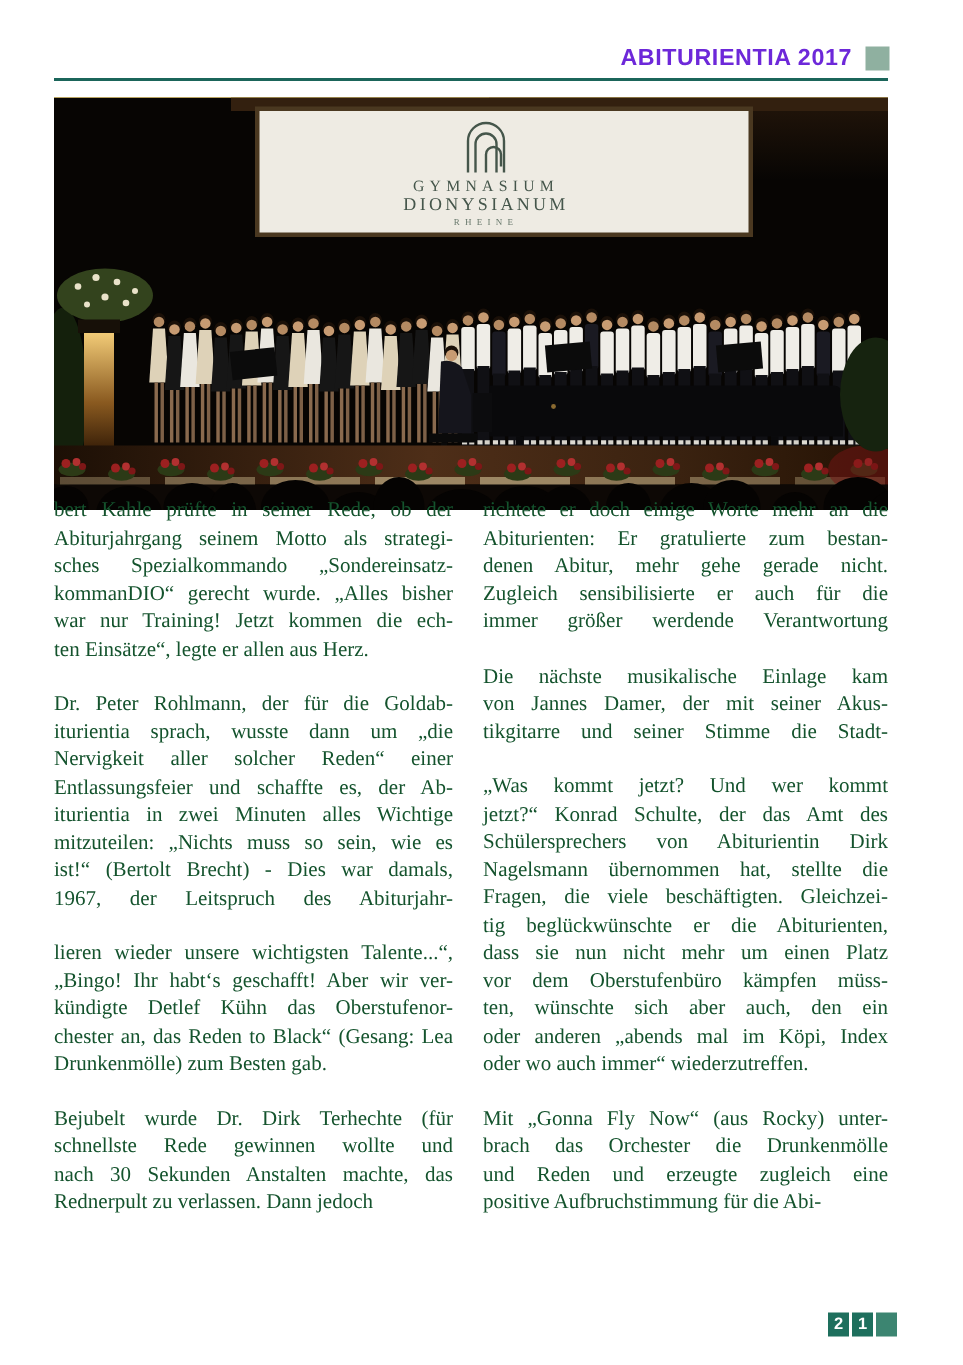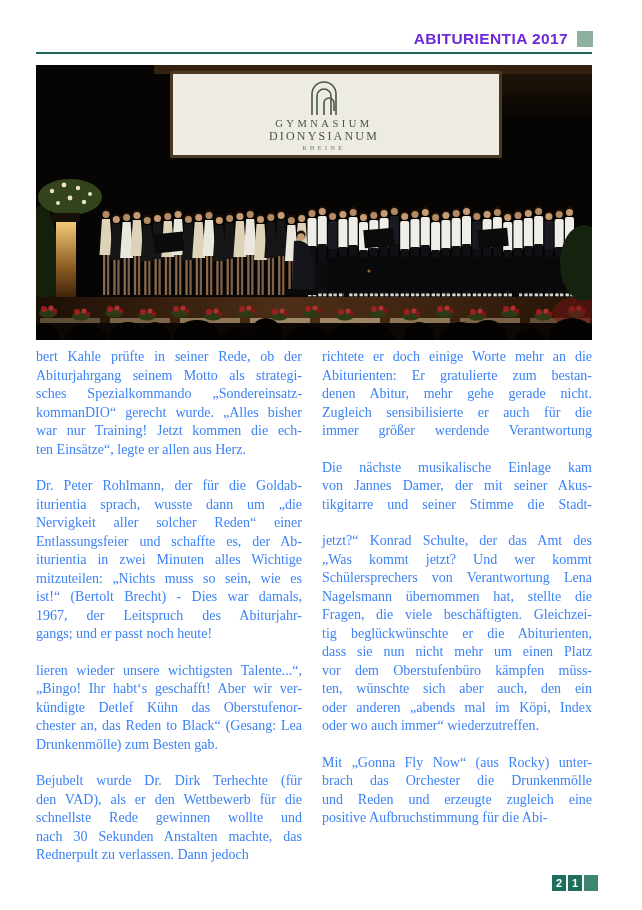--- a/index.html
+++ b/index.html
@@ -11,21 +11,21 @@
   .hdr-title{
     position:absolute;top:31px;left:36px;width:532px;text-align:right;
     font-family:"Liberation Sans", sans-serif;font-weight:bold;font-size:15.5px;
     letter-spacing:.4px;color:#6d28d9;line-height:16px;
   }
   .hdr-square{position:absolute;top:31px;left:577px;width:16px;height:16px;background:#8fb0a0;}
   .hdr-rule{position:absolute;top:52px;left:36px;width:556px;height:2px;background:#1b655a;}
   
   .photo{position:absolute;top:65px;left:36px;width:556px;height:275px;background:#eab308;}
   
-  .col{position:absolute;top:348px;width:266px;font-size:14px;line-height:18.5px;color:#3b82f6;}
+  .col{position:absolute;top:332px;width:266px;font-size:14px;line-height:18.5px;color:#14532d;}
   .col.left{left:36px;}
   .col.right{left:322px;width:270px;}
   .para{margin:0 0 18px 0;}
   .tl{text-align:justify;text-align-last:justify;height:18.5px;white-space:nowrap;}
   .tl.last{text-align-last:left;}
   
   .footer{position:absolute;top:875px;left:552px;display:flex;gap:2px;}
   .pgbox{width:14px;height:16px;background:#1e6f5d;color:#ffffff;text-align:center;
     font-family:"Liberation Sans", sans-serif;font-weight:bold;font-size:11px;line-height:16px;}
   .pgbox.blank{background:#3c8571;}
@@ -478,54 +478,52 @@
     </div>
     <div class="para">
       <div class="tl">Dr. Peter Rohlmann, der für die Goldab-</div>
       <div class="tl">iturientia sprach, wusste dann um „die</div>
       <div class="tl">Nervigkeit aller solcher Reden“ einer</div>
       <div class="tl">Entlassungsfeier und schaffte es, der Ab-</div>
       <div class="tl">iturientia in zwei Minuten alles Wichtige</div>
       <div class="tl">mitzuteilen: „Nichts muss so sein, wie es</div>
       <div class="tl">ist!“ (Bertolt Brecht) - Dies war damals,</div>
       <div class="tl">1967, der Leitspruch des Abiturjahr-</div>
-      <div class="tl last">gangs; und er passt noch heute!</div>
     </div>
     <div class="para">
       <div class="tl">lieren wieder unsere wichtigsten Talente...“,</div>
       <div class="tl">„Bingo! Ihr habt‘s geschafft! Aber wir ver-</div>
       <div class="tl">kündigte Detlef Kühn das Oberstufenor-</div>
       <div class="tl">chester an, das Reden to Black“ (Gesang: Lea</div>
       <div class="tl last">Drunkenmölle) zum Besten gab.</div>
     </div>
     <div class="para">
       <div class="tl">Bejubelt wurde Dr. Dirk Terhechte (für</div>
-      <div class="tl">den VAD), als er den Wettbewerb für die</div>
       <div class="tl">schnellste Rede gewinnen wollte und</div>
       <div class="tl">nach 30 Sekunden Anstalten machte, das</div>
       <div class="tl last">Rednerpult zu verlassen. Dann jedoch</div>
     </div>
   </div>
 <div class="col right" id="col-right">
     <div class="para">
       <div class="tl">richtete er doch einige Worte mehr an die</div>
       <div class="tl">Abiturienten: Er gratulierte zum bestan-</div>
       <div class="tl">denen Abitur, mehr gehe gerade nicht.</div>
       <div class="tl">Zugleich sensibilisierte er auch für die</div>
       <div class="tl">immer größer werdende Verantwortung</div>
     </div>
     <div class="para">
       <div class="tl">Die nächste musikalische Einlage kam</div>
       <div class="tl">von Jannes Damer, der mit seiner Akus-</div>
       <div class="tl">tikgitarre und seiner Stimme die Stadt-</div>
     </div>
     <div class="para">
+      <div class="tl">„Was kommt jetzt? Und wer kommt</div>
       <div class="tl">jetzt?“ Konrad Schulte, der das Amt des</div>
-      <div class="tl">„Was kommt jetzt? Und wer kommt</div>
-      <div class="tl">Schülersprechers von Verantwortung Lena</div>
+      <div class="tl">Schülersprechers von Abiturientin Dirk</div>
       <div class="tl">Nagelsmann übernommen hat, stellte die</div>
       <div class="tl">Fragen, die viele beschäftigten. Gleichzei-</div>
       <div class="tl">tig beglückwünschte er die Abiturienten,</div>
       <div class="tl">dass sie nun nicht mehr um einen Platz</div>
       <div class="tl">vor dem Oberstufenbüro kämpfen müss-</div>
       <div class="tl">ten, wünschte sich aber auch, den ein</div>
       <div class="tl">oder anderen „abends mal im Köpi, Index</div>
       <div class="tl last">oder wo auch immer“ wiederzutreffen.</div>
     </div>
     <div class="para">

